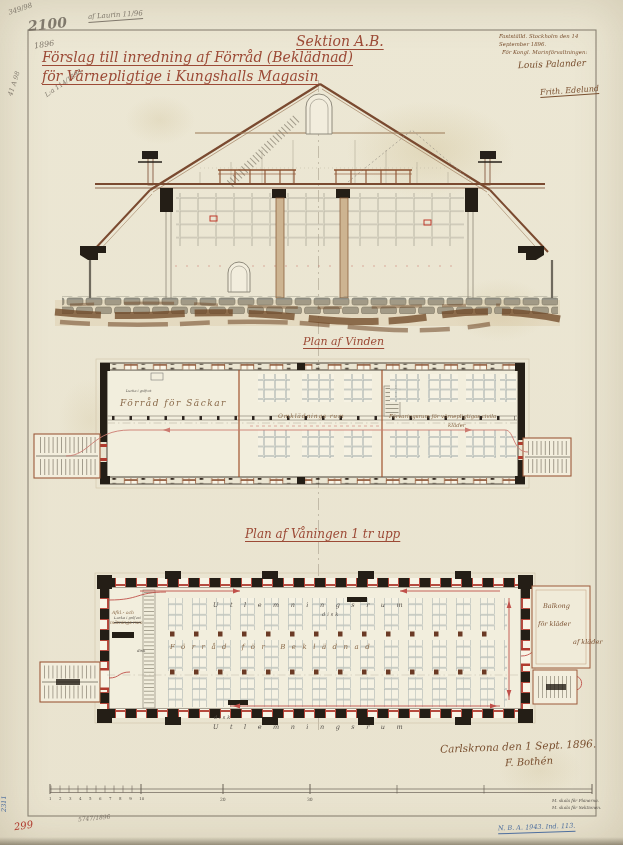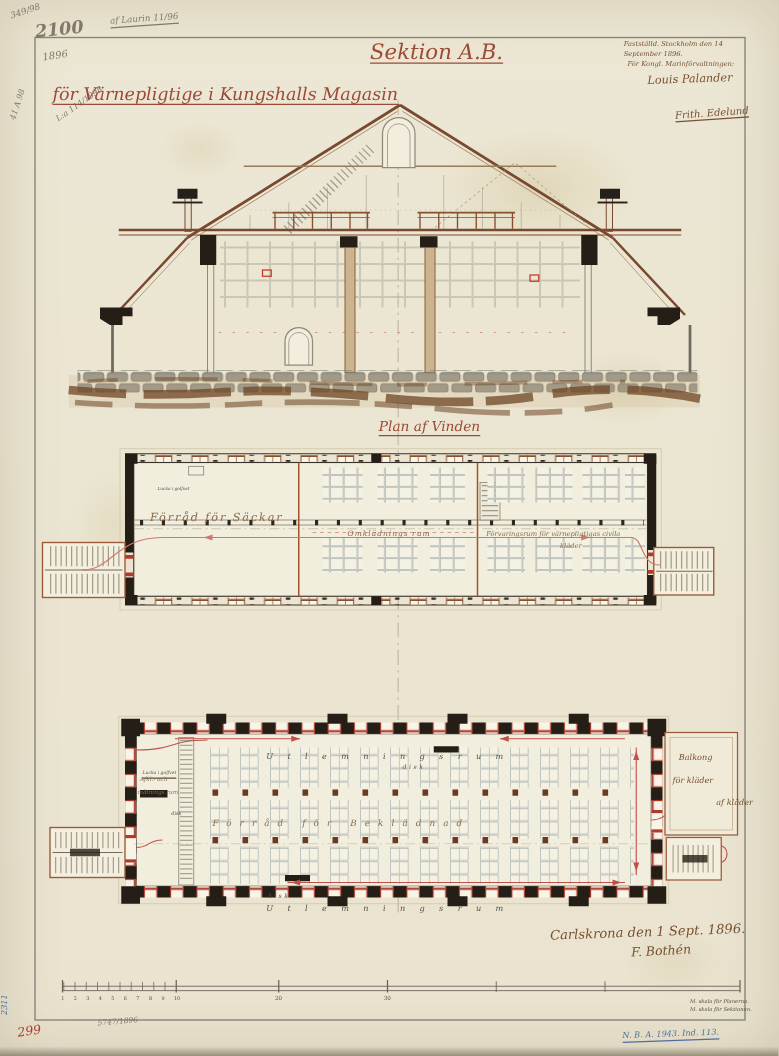--- a/index.html
+++ b/index.html
@@ -12,21 +12,21 @@
       radial-gradient(ellipse 60px 40px at 540px 770px, rgba(190,170,115,.16), rgba(190,170,115,0) 70%),
       radial-gradient(ellipse 45px 60px at 90px 420px, rgba(190,170,115,.14), rgba(190,170,115,0) 70%),
       linear-gradient(#ece7d4,#e9e3cf);
     box-shadow:inset 0 0 50px rgba(110,92,52,.20);
     font-family:"DejaVu Serif",serif;}
   #sheet:after{content:"";position:absolute;left:0;right:0;bottom:0;height:8px;
     background:linear-gradient(rgba(90,82,64,0),rgba(90,82,64,.55));pointer-events:none;}
   .t{position:absolute;white-space:nowrap;font-style:italic;line-height:1.15;}
   .red{color:#9c4a36;}
   .brown{color:#7a5030;}
-  .faint{color:#8a6a4a;margin-top:12px;}
+  .faint{color:#8a6a4a;}
   .gray{color:#55504a;margin-top:18px;}
   .pencil{color:#6f675c;opacity:.85;}
   .blue{color:#4e6f9e;}
   .ul{text-decoration:underline;text-underline-offset:3px;text-decoration-thickness:.8px;}
   svg{position:absolute;left:0;top:0;}
 </style>
 </head>
 <body>
 
 <div id="sheet">
@@ -344,36 +344,38 @@
   </g>
 </svg>
 
 <div class="t pencil" style="left:8px;top:5px;font-size:7px;transform:rotate(-18deg);">349/98</div>
 <div class="t pencil" style="left:28px;top:16px;font-size:14px;font-weight:600;transform:rotate(-6deg);">2100</div>
 <div class="t pencil" style="left:34px;top:40px;font-size:8px;transform:rotate(-8deg);">1896</div>
 <div class="t pencil ul" style="left:88px;top:11px;font-size:7px;transform:rotate(-4deg);">af Laurin 11/96</div>
 <div class="t pencil" style="left:42px;top:80px;font-size:6.5px;transform:rotate(-35deg);">L:a 114/1898</div>
 <div class="t pencil" style="left:2px;top:80px;font-size:6.5px;transform:rotate(-72deg);">41 A 98</div>
 
-<div class="t red ul" style="left:296px;top:33px;font-size:17px;">Sektion A.B.</div>
+<div class="t red ul" style="left:296px;top:33px;font-size:14px;">Sektion A.B.</div>
+<div class="t red ul" style="left:42px;top:49px;font-size:14px;">Förslag till inredning af Förråd (Beklädnad)</div>
 <div class="t red ul" style="left:42px;top:68px;font-size:14px;">för Värnepligtige i Kungshalls Magasin</div>
 
 <div class="t brown" style="left:499px;top:33px;font-size:5.4px;">Fastställd. Stockholm den 14</div>
 <div class="t brown" style="left:499px;top:41px;font-size:5.4px;">September 1896.</div>
 <div class="t brown" style="left:502px;top:49px;font-size:5.4px;">För Kongl. Marinförvaltningen:</div>
 <div class="t brown" style="left:518px;top:59px;font-size:9px;transform:rotate(-2deg);">Louis Palander</div>
 <div class="t brown" style="left:540px;top:86px;font-size:8px;transform:rotate(-4deg);border-bottom:.7px solid #7a5030;">Frith. Edelund</div>
 
 <div class="t red ul" style="left:303px;top:336px;font-size:11px;">Plan af Vinden</div>
 <div class="t faint" style="left:120px;top:398px;font-size:9px;letter-spacing:1.5px;">Förråd för Säckar</div>
 <div class="t faint" style="left:278px;top:413px;font-size:6px;letter-spacing:.8px;">Omklädnings rum</div>
 <div class="t faint" style="left:389px;top:413px;font-size:5.4px;">Förvaringsrum för värnepligtigas civila</div>
 <div class="t faint" style="left:448px;top:422px;font-size:5.4px;">kläder</div>
 <div class="t gray" style="left:126px;top:372px;font-size:3.4px;">Lucka i golfvet</div>
 
+<div class="t red ul" style="left:245px;top:528px;font-size:12px;">Plan af Våningen 1 tr upp</div>
 <div class="t gray" style="left:213px;top:584px;font-size:6.5px;letter-spacing:11.5px;">Utlemningsrum</div>
 <div class="t gray" style="left:322px;top:594px;font-size:5px;letter-spacing:2px;">disk</div>
 <div class="t faint" style="left:170px;top:643px;font-size:7px;letter-spacing:6.5px;">Förråd för Beklädnad</div>
 <div class="t gray" style="left:214px;top:697px;font-size:5px;letter-spacing:2px;">disk</div>
 <div class="t gray" style="left:213px;top:706px;font-size:6.5px;letter-spacing:11.5px;">Utlemningsrum</div>
 <div class="t gray ul" style="left:114px;top:598px;font-size:3.6px;">Lucka i golfvet</div>
 <div class="t faint" style="left:112px;top:610px;font-size:4.6px;">Afkl.- och</div>
 <div class="t faint" style="left:110px;top:620px;font-size:4.6px;">mätnings rum</div>
 <div class="t gray" style="left:137px;top:631px;font-size:4px;">disk</div>
 <div class="t brown" style="left:543px;top:603px;font-size:6.5px;">Balkong</div>

